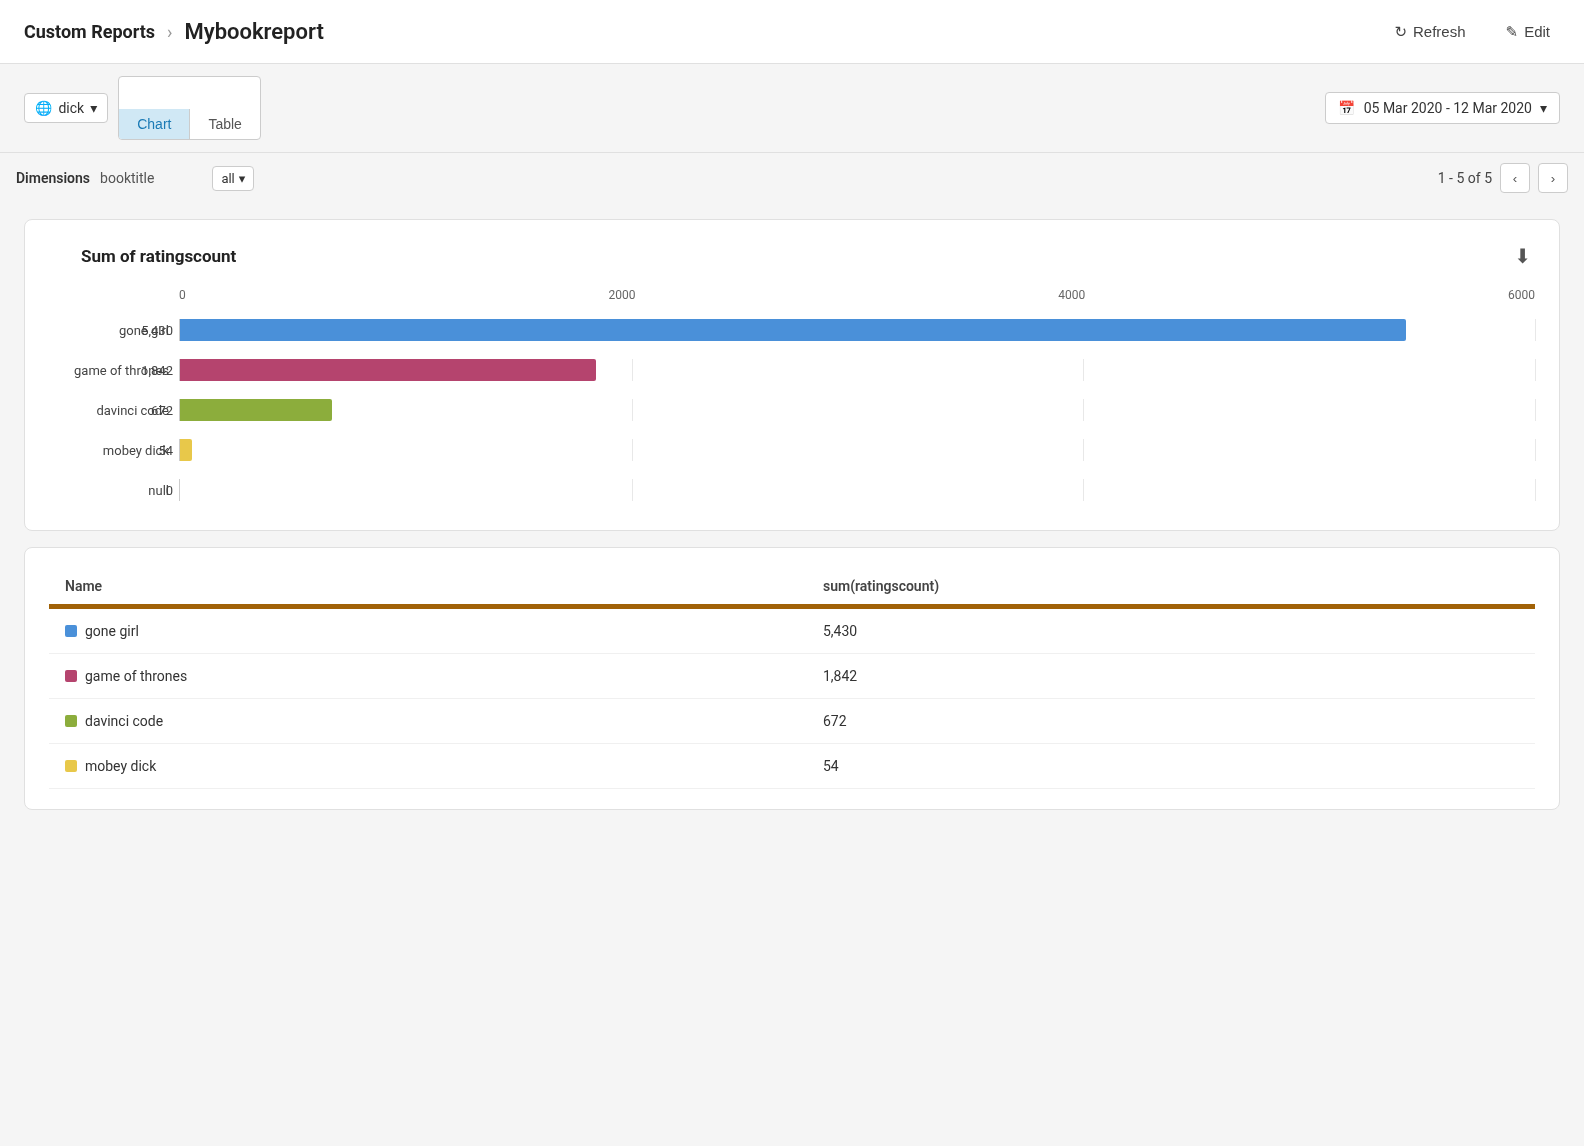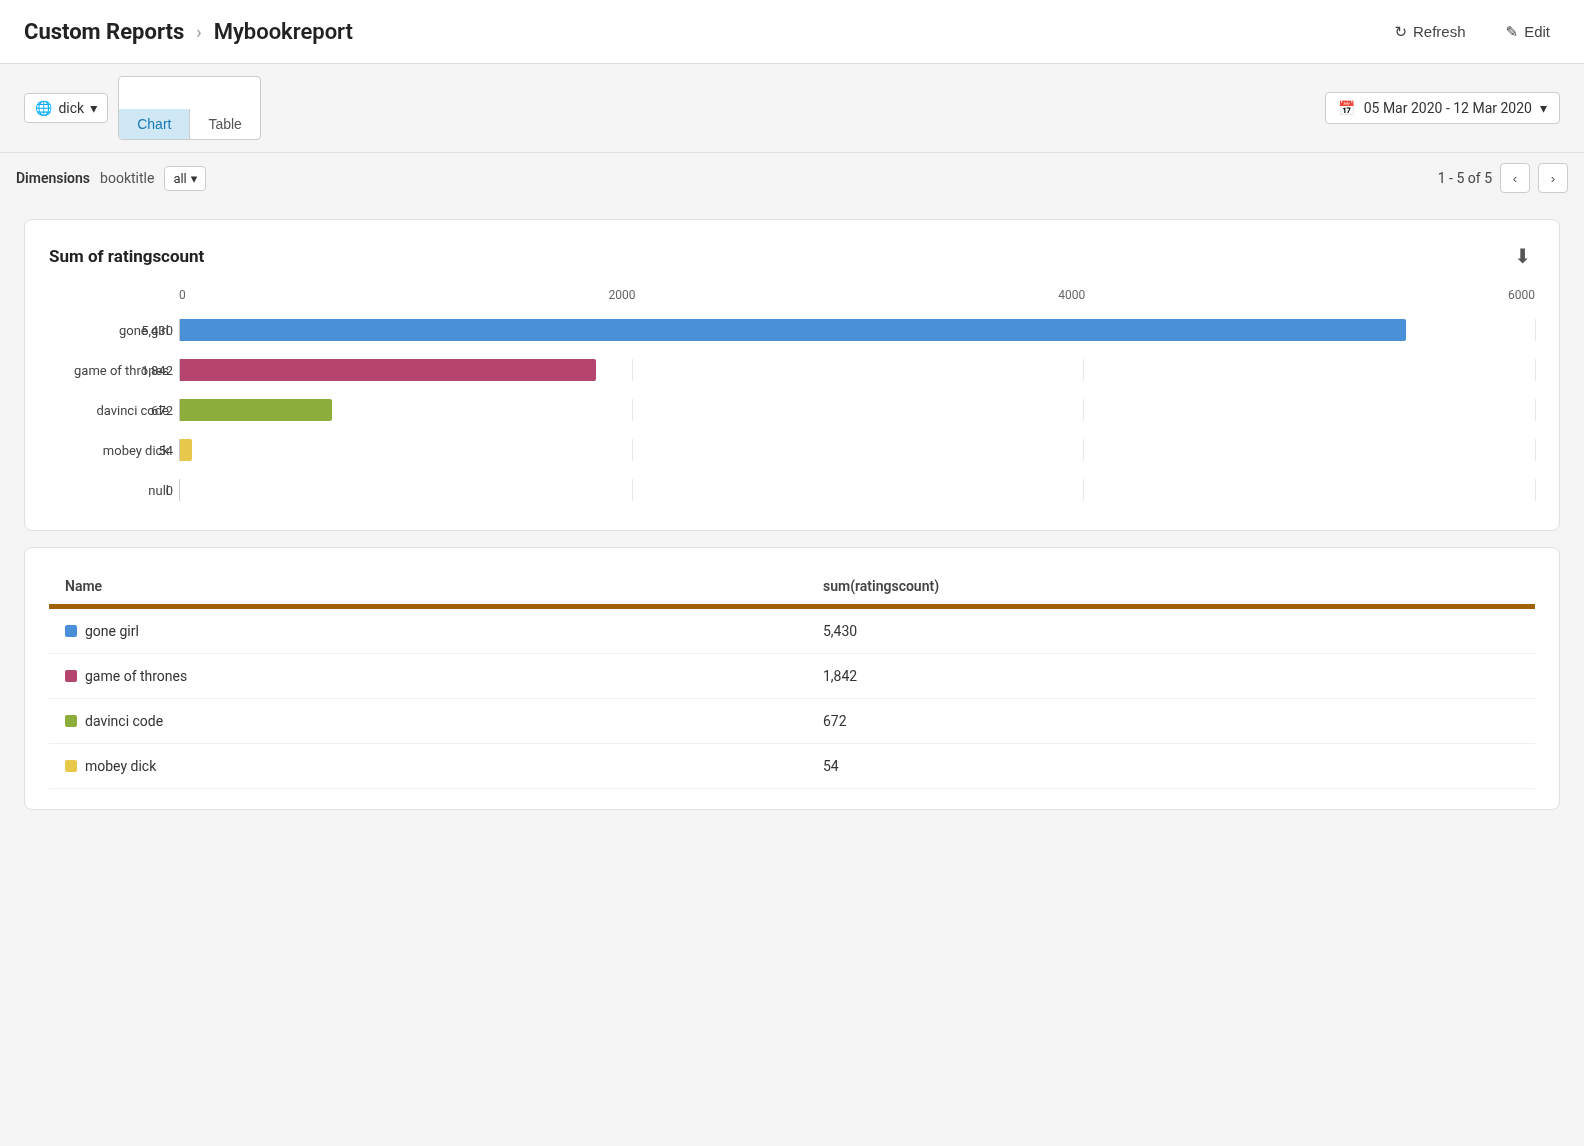--- a/index.html
+++ b/index.html
@@ -14,21 +14,21 @@
       display: flex;
       align-items: center;
       justify-content: space-between;
     }
     .header-left {
       display: flex;
       align-items: center;
       gap: 8px;
     }
     .header-title-main {
-      font-size: 22px;
+      font-size: 18px;
       font-weight: 700;
       color: #222;
     }
     .header-chevron {
       color: #999;
       font-size: 18px;
       margin: 0 4px;
     }
     .header-title-sub {
       font-size: 22px;
@@ -137,20 +137,21 @@
     .dimensions-filter {
       display: flex;
       align-items: center;
       gap: 4px;
       background: #fff;
       border: 1px solid #ccc;
       border-radius: 4px;
       padding: 4px 8px;
       cursor: pointer;
       font-size: 13px;
+      margin-left: 48px;
     }
     .pagination {
       display: flex;
       align-items: center;
       gap: 8px;
       font-size: 14px;
       color: #444;
       margin-left: 8px;
     }
     .page-btn {
@@ -179,20 +180,21 @@
       background: #fff;
       border: 1px solid #e0e0e0;
       border-radius: 8px;
       padding: 20px 24px;
     }
     .card-header {
       display: flex;
       justify-content: space-between;
       align-items: center;
       margin-bottom: 16px;
+      margin-left: 32px;
     }
     .card-title {
       font-size: 17px;
       font-weight: 700;
       color: #222;
     }
     .download-btn {
       background: none;
       border: none;
       cursor: pointer;

